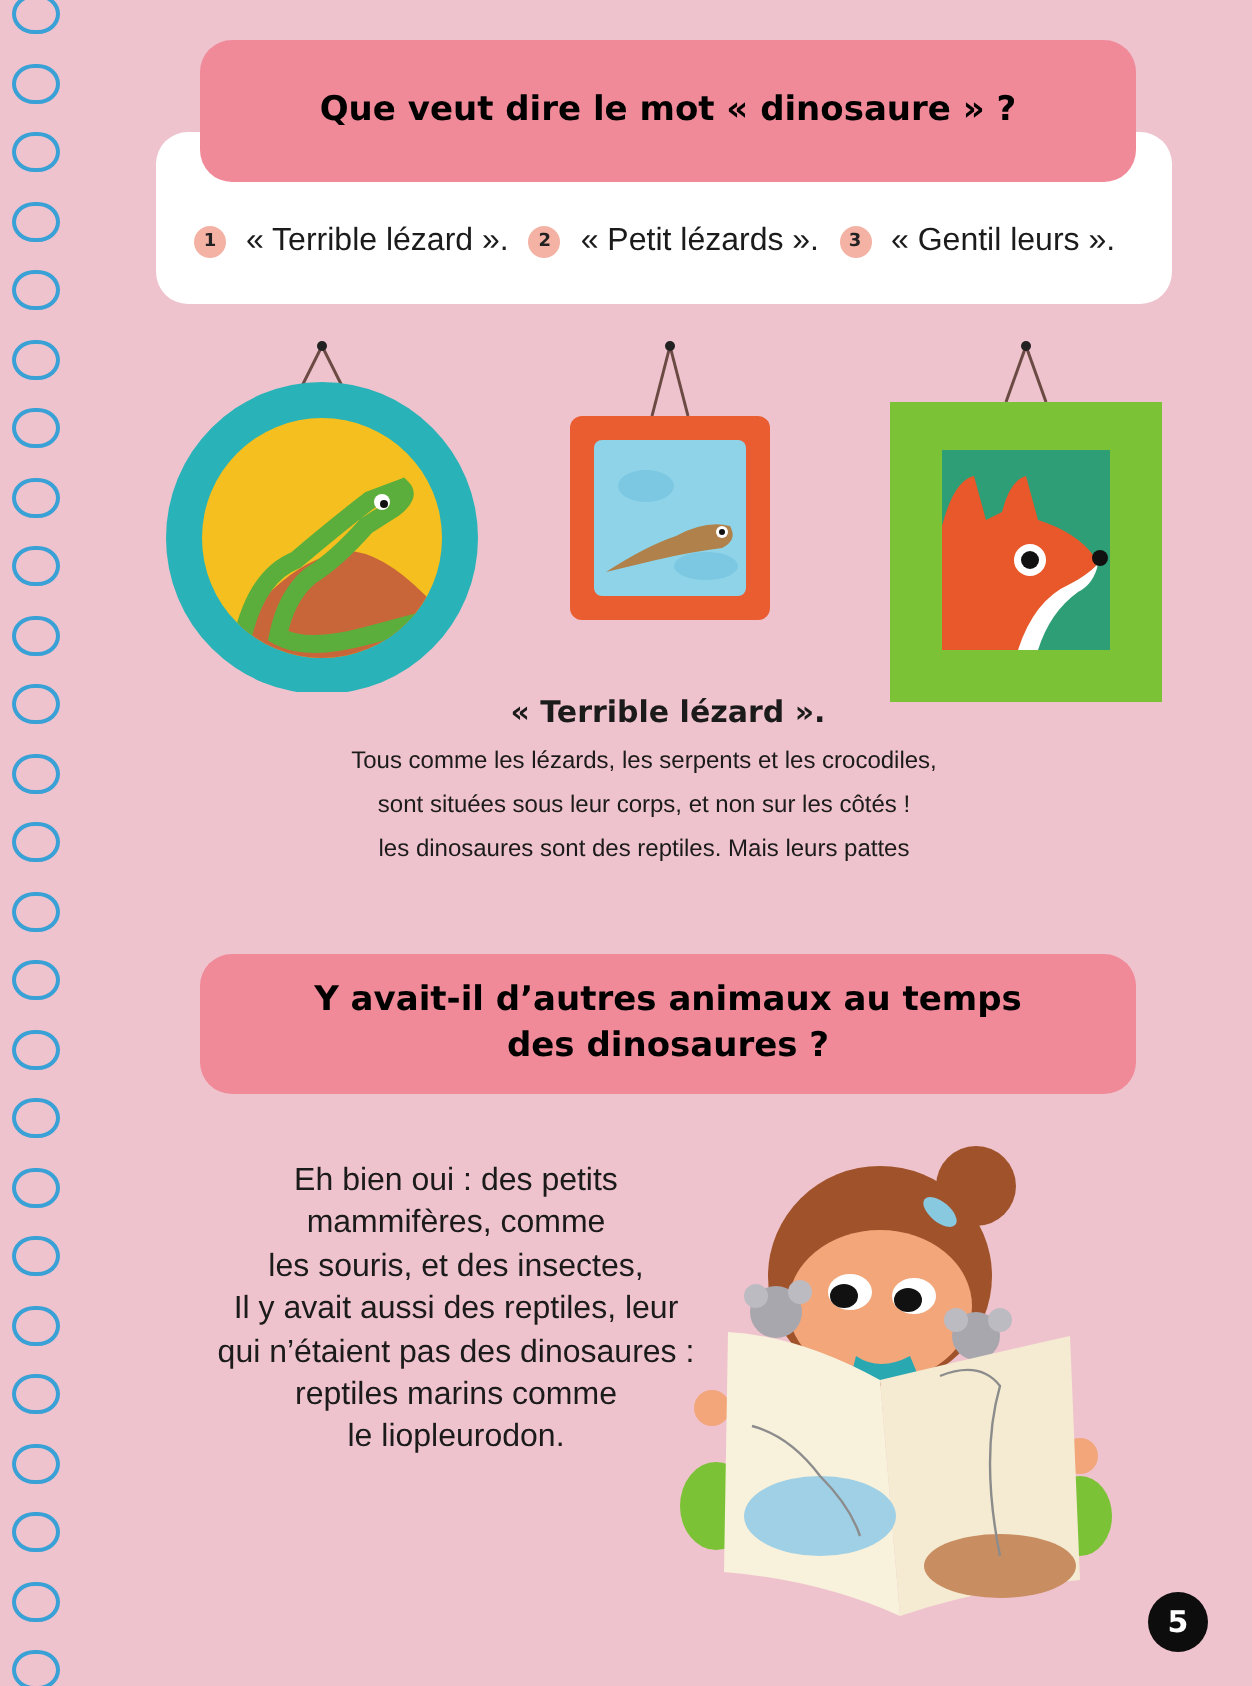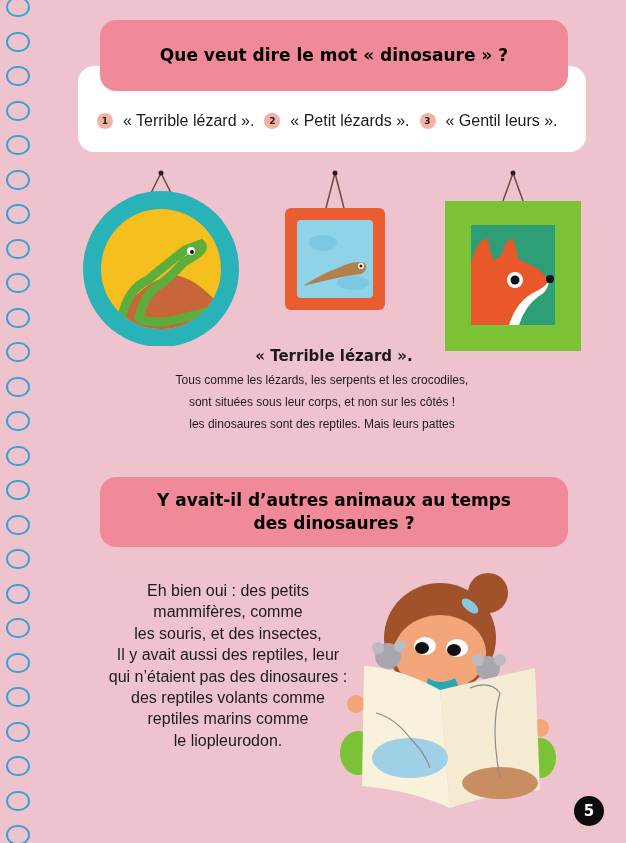--- a/index.html
+++ b/index.html
@@ -173,21 +173,20 @@
   <span>Y avait-il d’autres animaux au temps</span>
   <span>des dinosaures ?</span>
 </div>
 
 <div class="answer2-body">
   <div>Eh bien oui : des petits</div>
   <div>mammifères, comme</div>
   <div>les souris, et des insectes,</div>
   <div>Il y avait aussi des reptiles, leur</div>
   <div>qui n’étaient pas des dinosaures :</div>
-  <div>des reptiles volants comme</div>
   <div>reptiles marins comme</div>
   <div>le liopleurodon.</div>
 </div>
 
 <div class="frame-wrap" style="left:340px;top:568px;width:220px;height:245px;">
   <svg width="220" height="245" viewBox="0 0 220 245">
     <ellipse cx="18" cy="185" rx="18" ry="22" fill="#7cc236"></ellipse>
     <ellipse cx="200" cy="190" rx="16" ry="20" fill="#7cc236"></ellipse>
     <circle cx="148" cy="25" r="20" fill="#a0532b"></circle>
     <ellipse cx="100" cy="70" rx="56" ry="55" fill="#a0532b"></ellipse>

